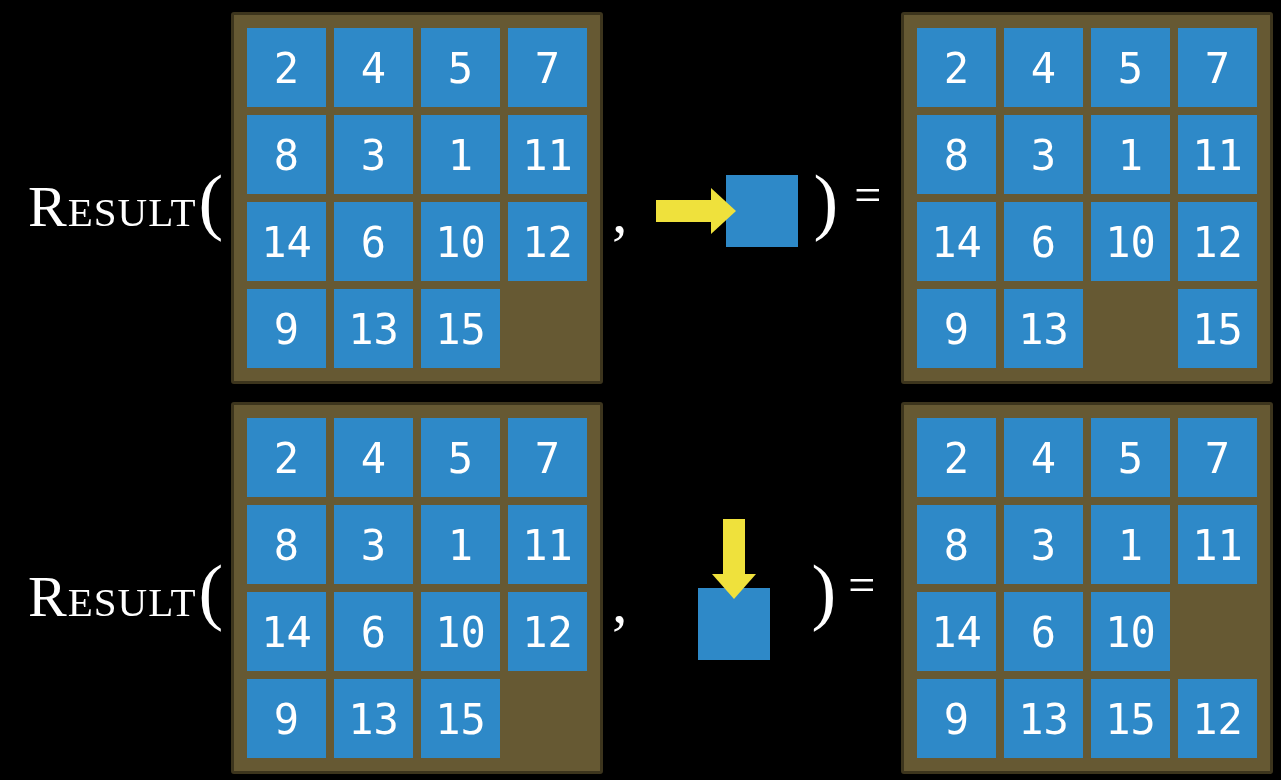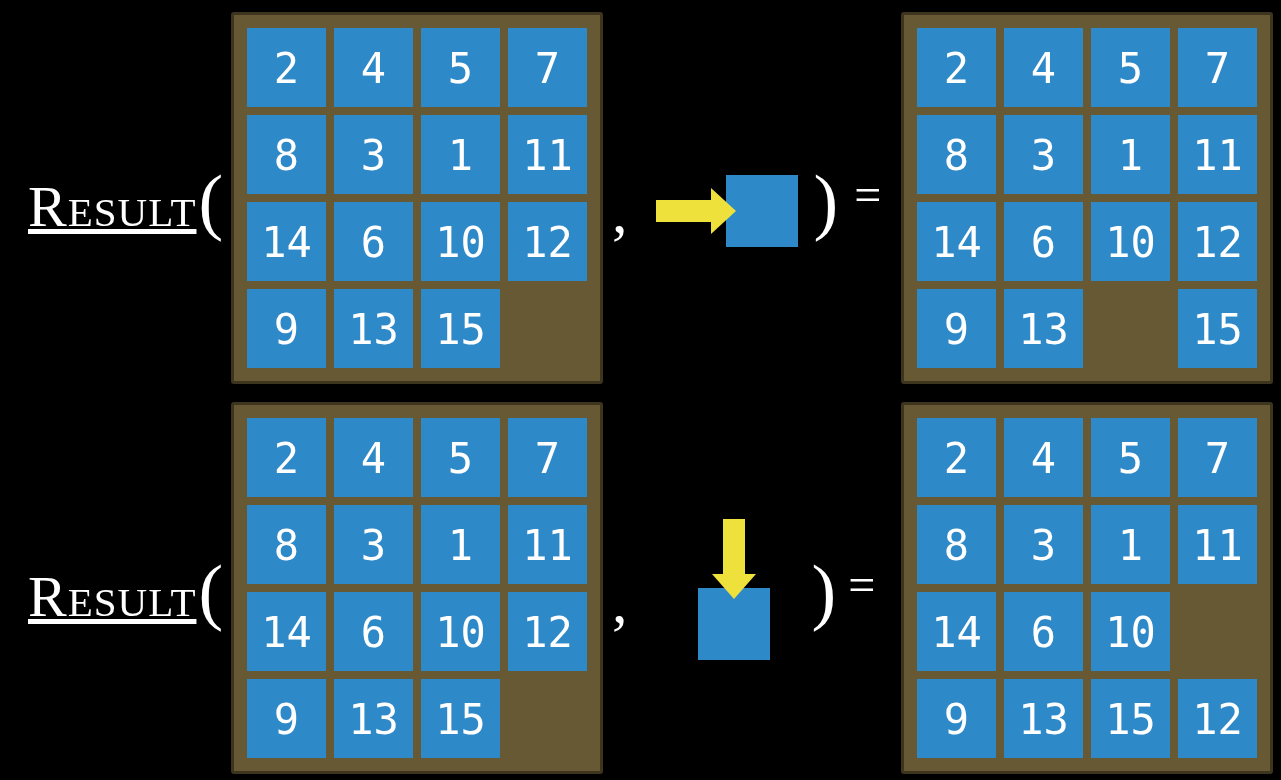--- a/index.html
+++ b/index.html
@@ -27,21 +27,20 @@
     left: 28px;
     top: 50%;
     transform: translateY(-50%) translateY(6px);
     white-space: nowrap;
     line-height: 1;
   }
   .fn-name {
     font-size: 58px;
     font-variant: small-caps;
     letter-spacing: 1px;
-    text-decoration: underline;
   }
   .paren {
     font-size: 74px;
     font-weight: 400;
   }
   .paren.open { margin-left: 2px; }
 
   
   .board {
     position: absolute;

